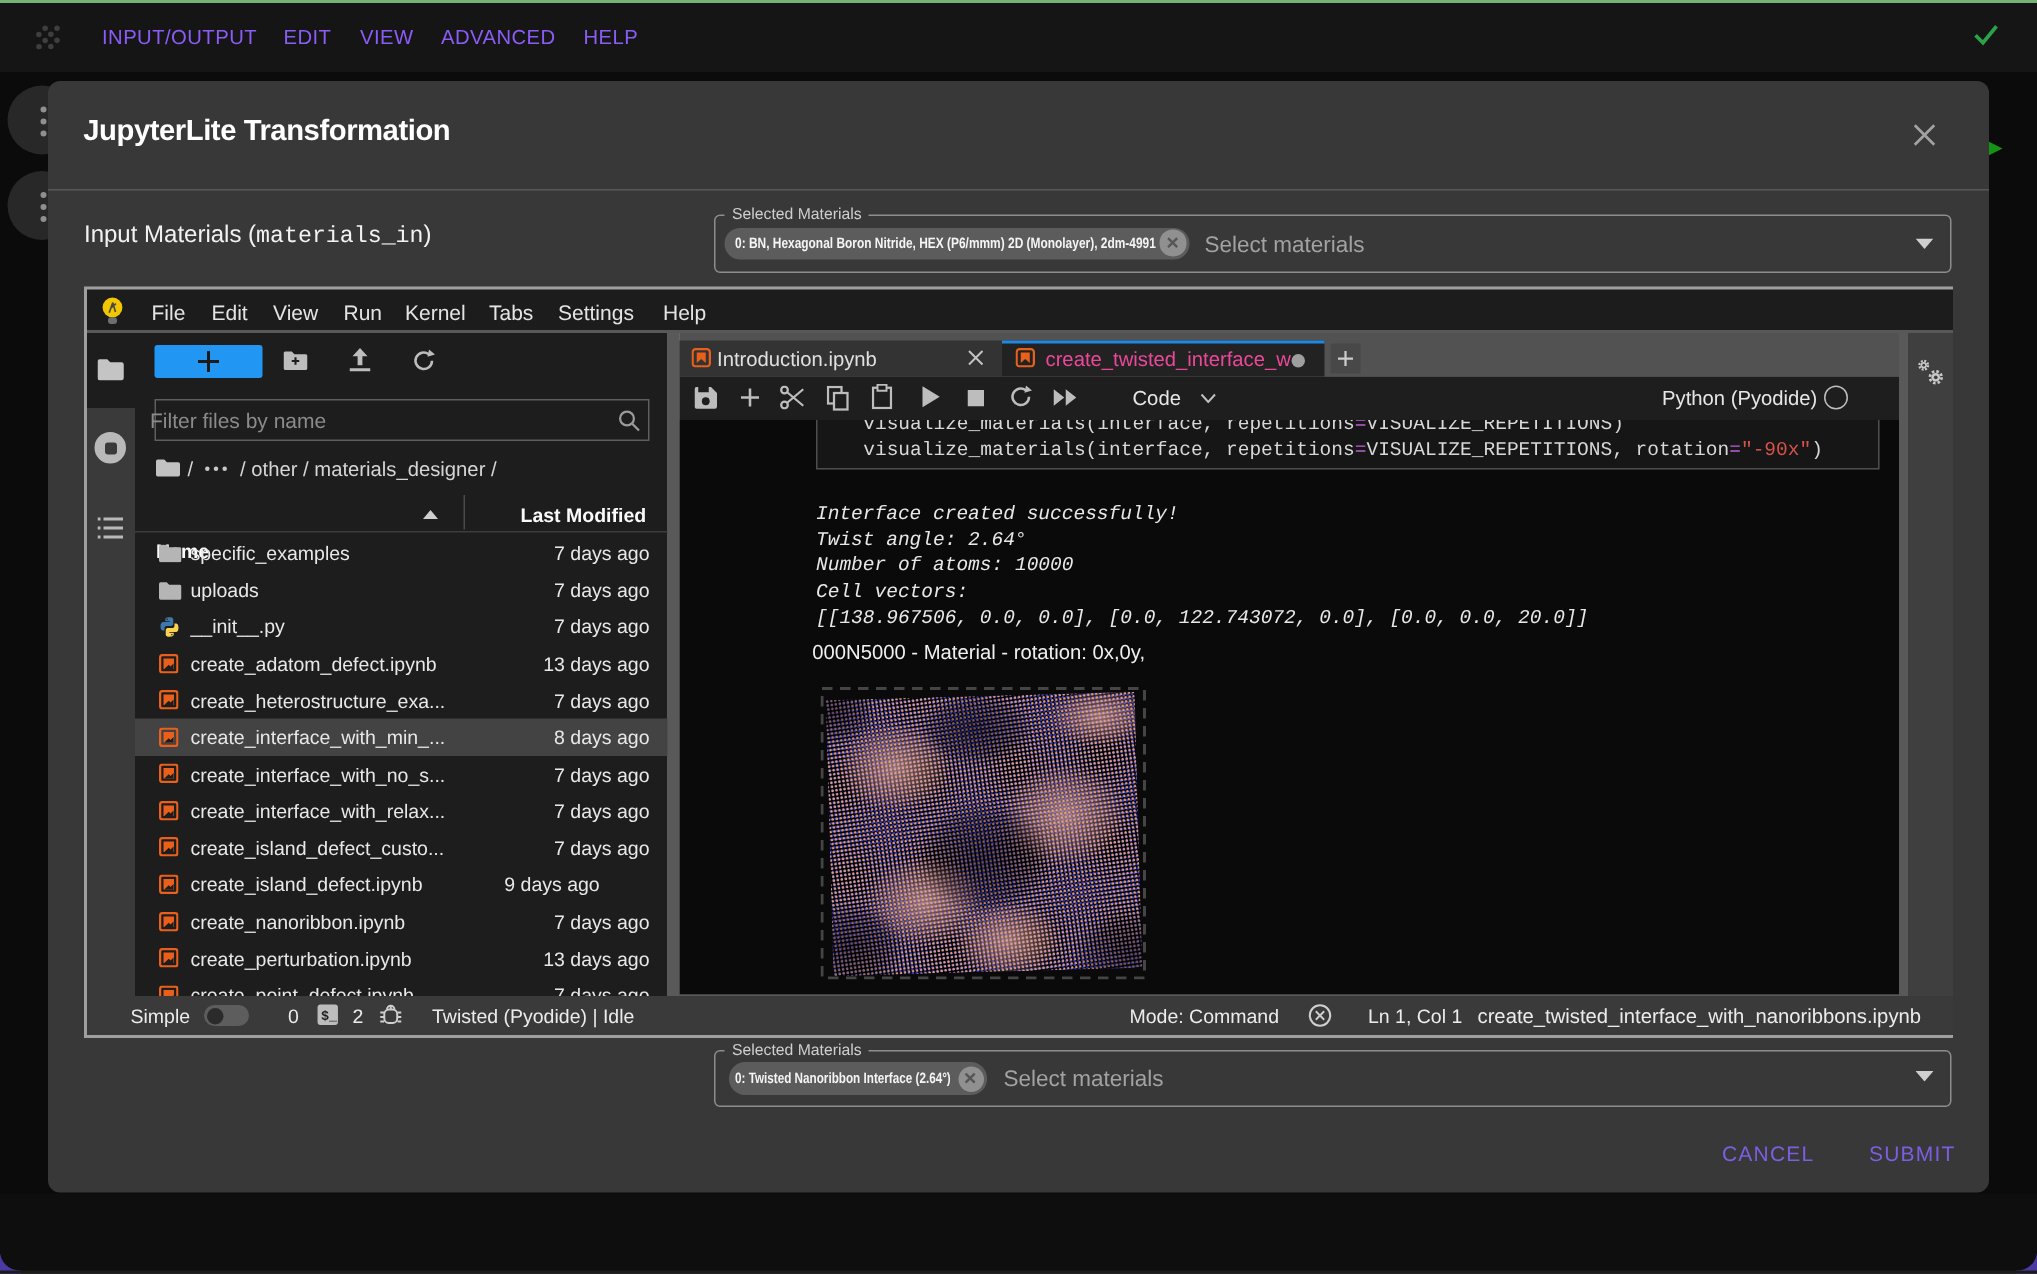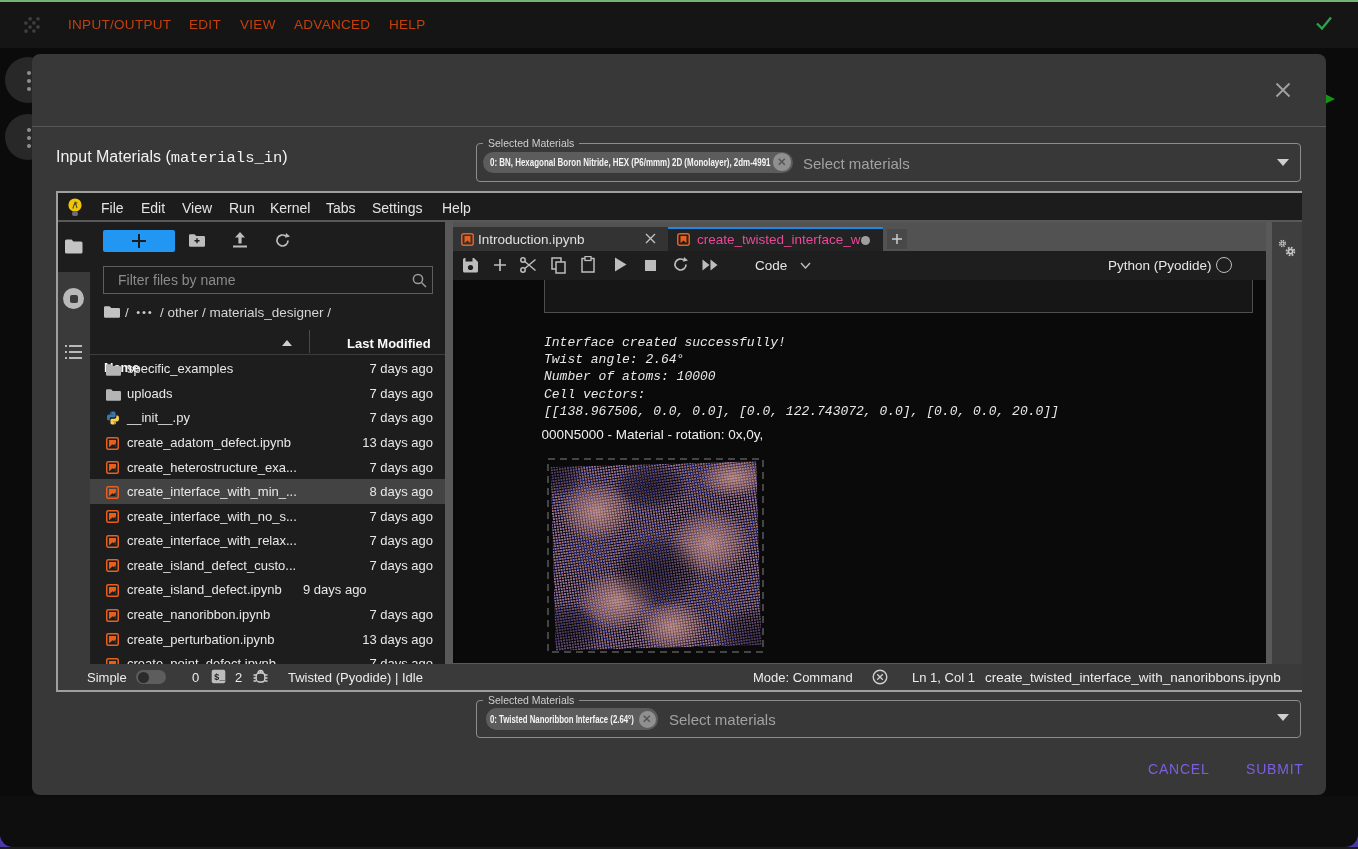--- a/index.html
+++ b/index.html
@@ -20,21 +20,21 @@
       <circle cx="6.1" cy="3.8" r="1.85"></circle>
         <circle cx="14" cy="3.8" r="1.85"></circle>
       <circle cx="1.9" cy="8" r="1.85"></circle>
         <circle cx="9.9" cy="7.9" r="1.85"></circle>
       <circle cx="6.1" cy="12" r="1.85"></circle>
         <circle cx="14" cy="11.9" r="1.85"></circle>
       <circle cx="2" cy="16.1" r="1.85"></circle>
         <circle cx="9.9" cy="16" r="1.85"></circle>
     </g>
   </svg>
-  <div class="abs" style="left:68px;top:17px;width:600px;height:16px;color:#c2410c;font-size:13.5px;letter-spacing:0.3px;">
+  <div class="abs" style="left:68px;top:17px;width:600px;height:16px;color:#8b5cf6;font-size:13.5px;letter-spacing:0.3px;">
     <span style="position:absolute;left:0;">INPUT/OUTPUT</span>
     <span style="position:absolute;left:121px;">EDIT</span>
     <span style="position:absolute;left:172px;">VIEW</span>
     <span style="position:absolute;left:226px;">ADVANCED</span>
     <span style="position:absolute;left:321px;">HELP</span>
   </div>
 
   <svg class="abs" style="left:1315px;top:15px;" width="18" height="16" viewBox="0 0 18 16">
     <path d="M2 8.5 L7 13.5 L16 2.5" fill="none" stroke="#2da14a" stroke-width="2.4"></path>
   </svg>
@@ -52,20 +52,21 @@
   <div class="abs" style="left:27px;top:136px;width:4px;height:4px;border-radius:50%;background:#8f8f8f;"></div>
   <div class="abs" style="left:27px;top:144px;width:4px;height:4px;border-radius:50%;background:#8f8f8f;"></div>
 
   <div class="abs" style="left:0;top:836px;width:14px;height:13px;background:#4b3aa6;"></div>
   <div class="abs" style="left:1344px;top:836px;width:14px;height:13px;background:#4b3aa6;"></div>
   <div class="abs" style="left:0;top:796px;width:1358px;height:51px;background:#0e0e0e;border-radius:0 0 13px 13px;"></div>
   <div class="abs" style="left:0;top:847px;width:1358px;height:2px;background:#1c1c1c;"></div>
 
   <div class="abs" style="left:32px;top:54px;width:1294px;height:741px;background:#383838;border-radius:8px;"></div>
 
+  <div class="abs" style="left:55.5px;top:76px;font-size:19.5px;letter-spacing:-0.3px;font-weight:bold;color:#ffffff;">JupyterLite Transformation</div>
   <svg class="abs" style="left:1275px;top:82px;" width="16" height="16" viewBox="0 0 16 16">
     <path d="M1.5 1.5 L14.5 14.5 M14.5 1.5 L1.5 14.5" stroke="#a2a2a2" stroke-width="1.8"></path>
   </svg>
   <div class="abs" style="left:32px;top:126px;width:1294px;height:1px;background:#575757;"></div>
 
   <div class="abs" style="left:56px;top:148px;font-size:16px;color:#f2f2f2;">Input Materials (<span class="mono" style="font-size:15.5px;">materials_in</span>)</div>
 
   <div class="abs" style="left:476px;top:143px;width:825px;height:39px;border:1px solid #8d8d8d;border-radius:4px;"></div>
   <div class="abs" style="left:483px;top:136.5px;font-size:10.5px;color:#cfcfcf;background:#383838;padding:0 5px;">Selected Materials</div>
   <div class="abs" style="left:483px;top:151.5px;width:310px;height:21px;background:#5c5c5c;border-radius:10.5px;"></div>
@@ -137,21 +138,21 @@
         <path d="M7 0 L12 5.5 h-3.4 v6 h-3.2 v-6 H2 Z"></path>
         <rect x="0" y="13.5" width="14" height="2"></rect>
       </g>
   </svg>
   <svg class="abs" style="left:275px;top:233px;" width="15" height="15" viewBox="0 0 15 15">
     <path d="M13 7.5 a5.5 5.5 0 1 1-2.2-4.4" fill="none" stroke="#bdbdbd" stroke-width="1.7"></path>
     <path d="M11 0 L15 3.4 L10 4.8 Z" fill="#bdbdbd"></path>
   </svg>
 
   <div class="abs" style="left:103px;top:266px;width:330px;height:28px;border:1px solid #5e5e5e;background:#1d1d1d;"></div>
-  <div class="abs" style="left:118px;top:272px;font-size:14px;color:#8b8b8b;">Filter files by name</div>
+  <div class="abs" style="left:100px;top:272px;font-size:14px;color:#8b8b8b;">Filter files by name</div>
   <svg class="abs" style="left:412px;top:273px;" width="15" height="15" viewBox="0 0 15 15">
     <circle cx="6" cy="6" r="4.6" fill="none" stroke="#9a9a9a" stroke-width="1.5"></circle>
     <path d="M9.5 9.5 L14 14" stroke="#9a9a9a" stroke-width="1.5"></path>
   </svg>
 
   <svg class="abs" style="left:104px;top:306px;" width="16" height="13" viewBox="0 0 16 13">
     <path d="M0 1.5 a1.2 1.2 0 0 1 1.2-1.2 h4.3 l1.8 1.8 h7.5 a1.2 1.2 0 0 1 1.2 1.2 v7.2 a1.2 1.2 0 0 1-1.2 1.2 h-13.6 a1.2 1.2 0 0 1-1.2-1.2 Z" fill="#c2c2c2"></path>
   </svg>
   <div class="abs" style="left:125px;top:305px;font-size:13.5px;color:#d5d5d5;">/</div>
   <svg class="abs" style="left:136px;top:310px;" width="16" height="5" viewBox="0 0 16 5">
@@ -227,21 +228,21 @@
         <path d="M3.5 10 l3-2.8 l1.2 1.1 l2-2 V10 Z" fill="#1d1d1d"></path>
       </svg></div>
   <div class="abs" style="left:127px;top:557.9px;font-size:13px;color:#e8e8e8;">create_island_defect_custo...</div>
   <div class="abs" style="left:303px;top:557.9px;width:130px;text-align:right;font-size:13px;color:#e8e8e8;">7 days ago</div>
   <div class="abs" style="left:106px;top:583.0px;"><svg width="13" height="13" viewBox="0 0 13 13">
         <rect x="0.75" y="0.75" width="11.5" height="11.5" rx="1.5" fill="none" stroke="#e8601c" stroke-width="1.5"></rect>
         <rect x="3" y="3" width="7" height="7" fill="#e8601c"></rect>
         <path d="M3.5 10 l3-2.8 l1.2 1.1 l2-2 V10 Z" fill="#1d1d1d"></path>
       </svg></div>
   <div class="abs" style="left:127px;top:582.4px;font-size:13px;color:#e8e8e8;">create_island_defect.ipynb</div>
-  <div class="abs" style="left:303px;top:582.4px;width:130px;text-align:left;font-size:13px;color:#e8e8e8;">9 days ago</div>
+  <div class="abs" style="left:303px;top:582.4px;width:130px;text-align:center;font-size:13px;color:#e8e8e8;">9 days ago</div>
   <div class="abs" style="left:106px;top:607.6px;"><svg width="13" height="13" viewBox="0 0 13 13">
         <rect x="0.75" y="0.75" width="11.5" height="11.5" rx="1.5" fill="none" stroke="#e8601c" stroke-width="1.5"></rect>
         <rect x="3" y="3" width="7" height="7" fill="#e8601c"></rect>
         <path d="M3.5 10 l3-2.8 l1.2 1.1 l2-2 V10 Z" fill="#1d1d1d"></path>
       </svg></div>
   <div class="abs" style="left:127px;top:607.0px;font-size:13px;color:#e8e8e8;">create_nanoribbon.ipynb</div>
   <div class="abs" style="left:303px;top:607.0px;width:130px;text-align:right;font-size:13px;color:#e8e8e8;">7 days ago</div>
   <div class="abs" style="left:106px;top:632.2px;"><svg width="13" height="13" viewBox="0 0 13 13">
         <rect x="0.75" y="0.75" width="11.5" height="11.5" rx="1.5" fill="none" stroke="#e8601c" stroke-width="1.5"></rect>
         <rect x="3" y="3" width="7" height="7" fill="#e8601c"></rect>
@@ -323,20 +324,22 @@
   <div class="abs" style="left:755px;top:258px;font-size:13.5px;color:#e6e6e6;">Code</div>
   <svg class="abs" style="left:800px;top:262px;" width="11" height="7" viewBox="0 0 11 7">
       <path d="M1 1 L5.5 6 L10 1" fill="none" stroke="#bdbdbd" stroke-width="1.4"></path>
     </svg>
   <div class="abs" style="left:1108px;top:258px;font-size:13.5px;color:#e6e6e6;">Python (Pyodide)</div>
   <div class="abs" style="left:1216px;top:257px;width:16px;height:16px;border-radius:50%;border:1.8px solid #bdbdbd;"></div>
 
   <div class="abs" style="left:452.5px;top:279.5px;width:813.5px;height:383.5px;background:#0a0a0a;overflow:hidden;">
 
     <div class="abs" style="left:91px;top:-14px;width:709px;height:47px;border:1.5px solid #4e4e4e;background:#161616;"></div>
+    <div class="abs mono" style="left:123px;top:-6px;font-size:13px;line-height:17.4px;color:#d8d8d8;white-space:pre;">visualize_materials(interface, repetitions<span style="color:#b55fd0;">=</span>VISUALIZE_REPETITIONS)
+visualize_materials(interface, repetitions<span style="color:#b55fd0;">=</span>VISUALIZE_REPETITIONS, rotation<span style="color:#b55fd0;">=</span><span style="color:#d6534a;">"-90x"</span>)</div>
 
     <div class="abs mono" style="left:91.5px;top:54px;font-size:13px;line-height:17.4px;color:#e8e8e8;white-space:pre;font-style:italic;">Interface created successfully!
 Twist angle: 2.64°
 Number of atoms: 10000
 Cell vectors:
 [[138.967506, 0.0, 0.0], [0.0, 122.743072, 0.0], [0.0, 0.0, 20.0]]</div>
     <div class="abs" style="left:89px;top:147px;font-size:13.5px;color:#f0f0f0;">000N5000 - Material - rotation: 0x,0y,</div>
 
     <svg class="abs" style="left:94.5px;top:178.5px;" width="217" height="195">
         <rect x="1" y="1" width="215" height="193" fill="none" stroke="#454545" stroke-width="2" stroke-dasharray="7 5"></rect>

